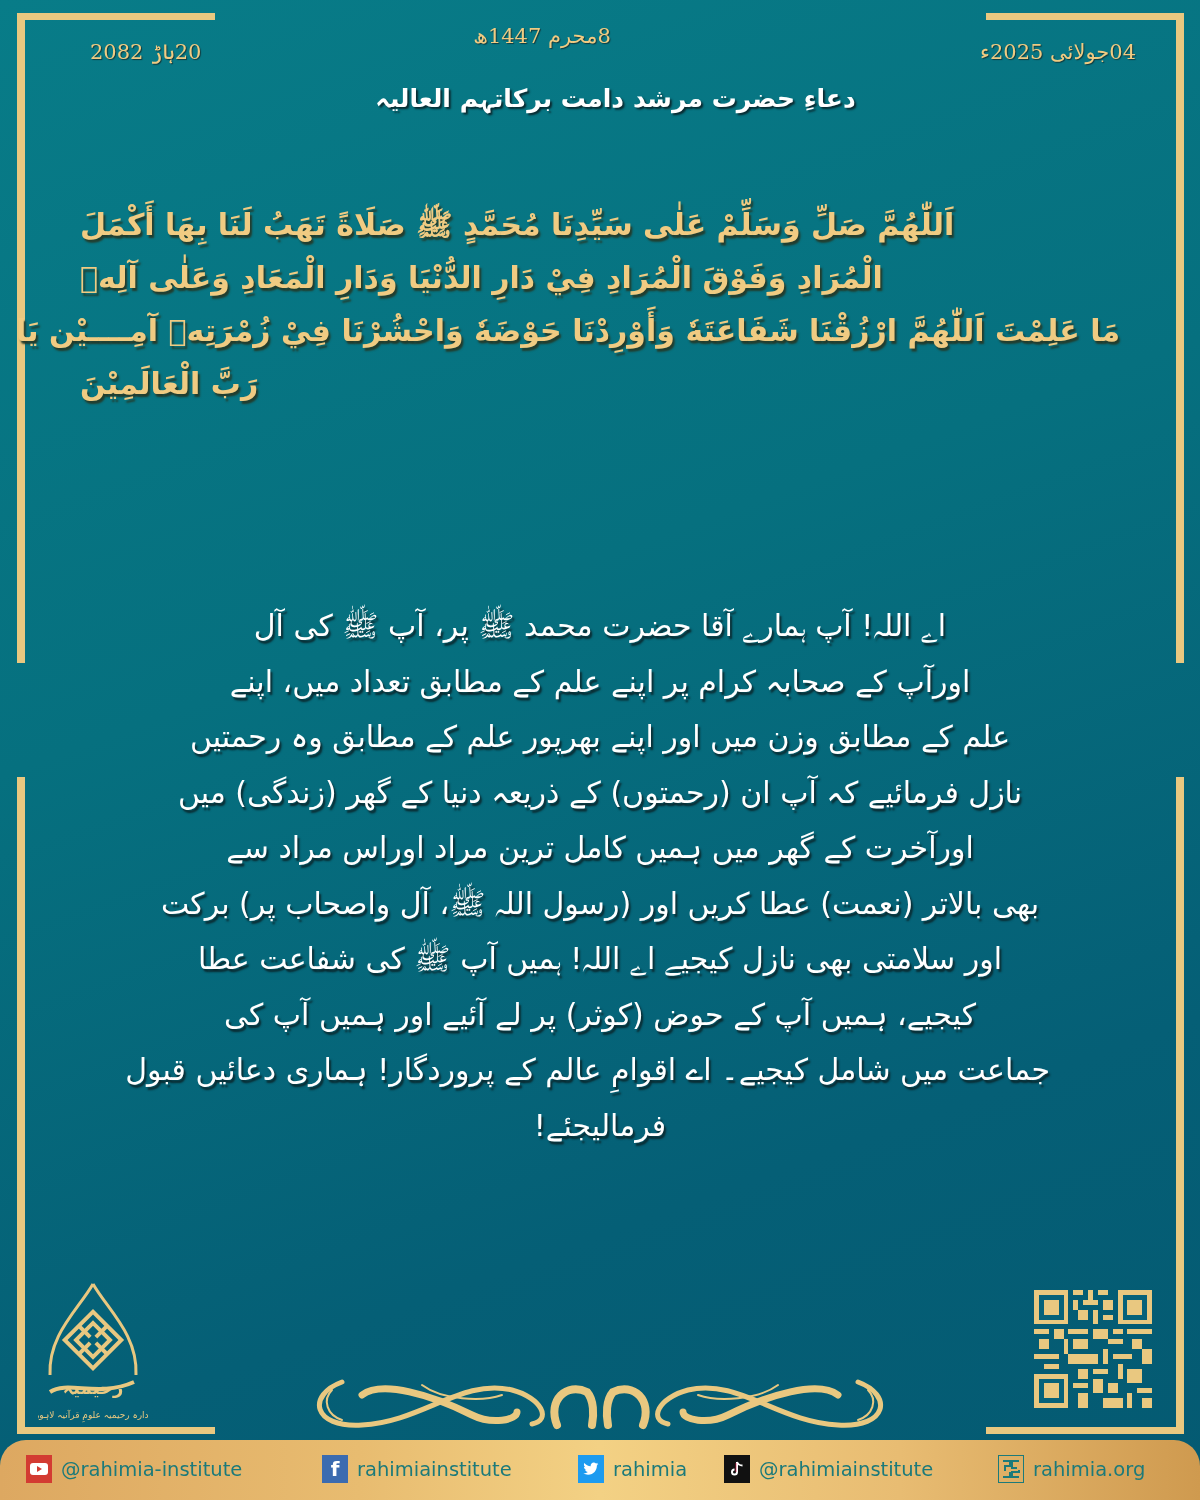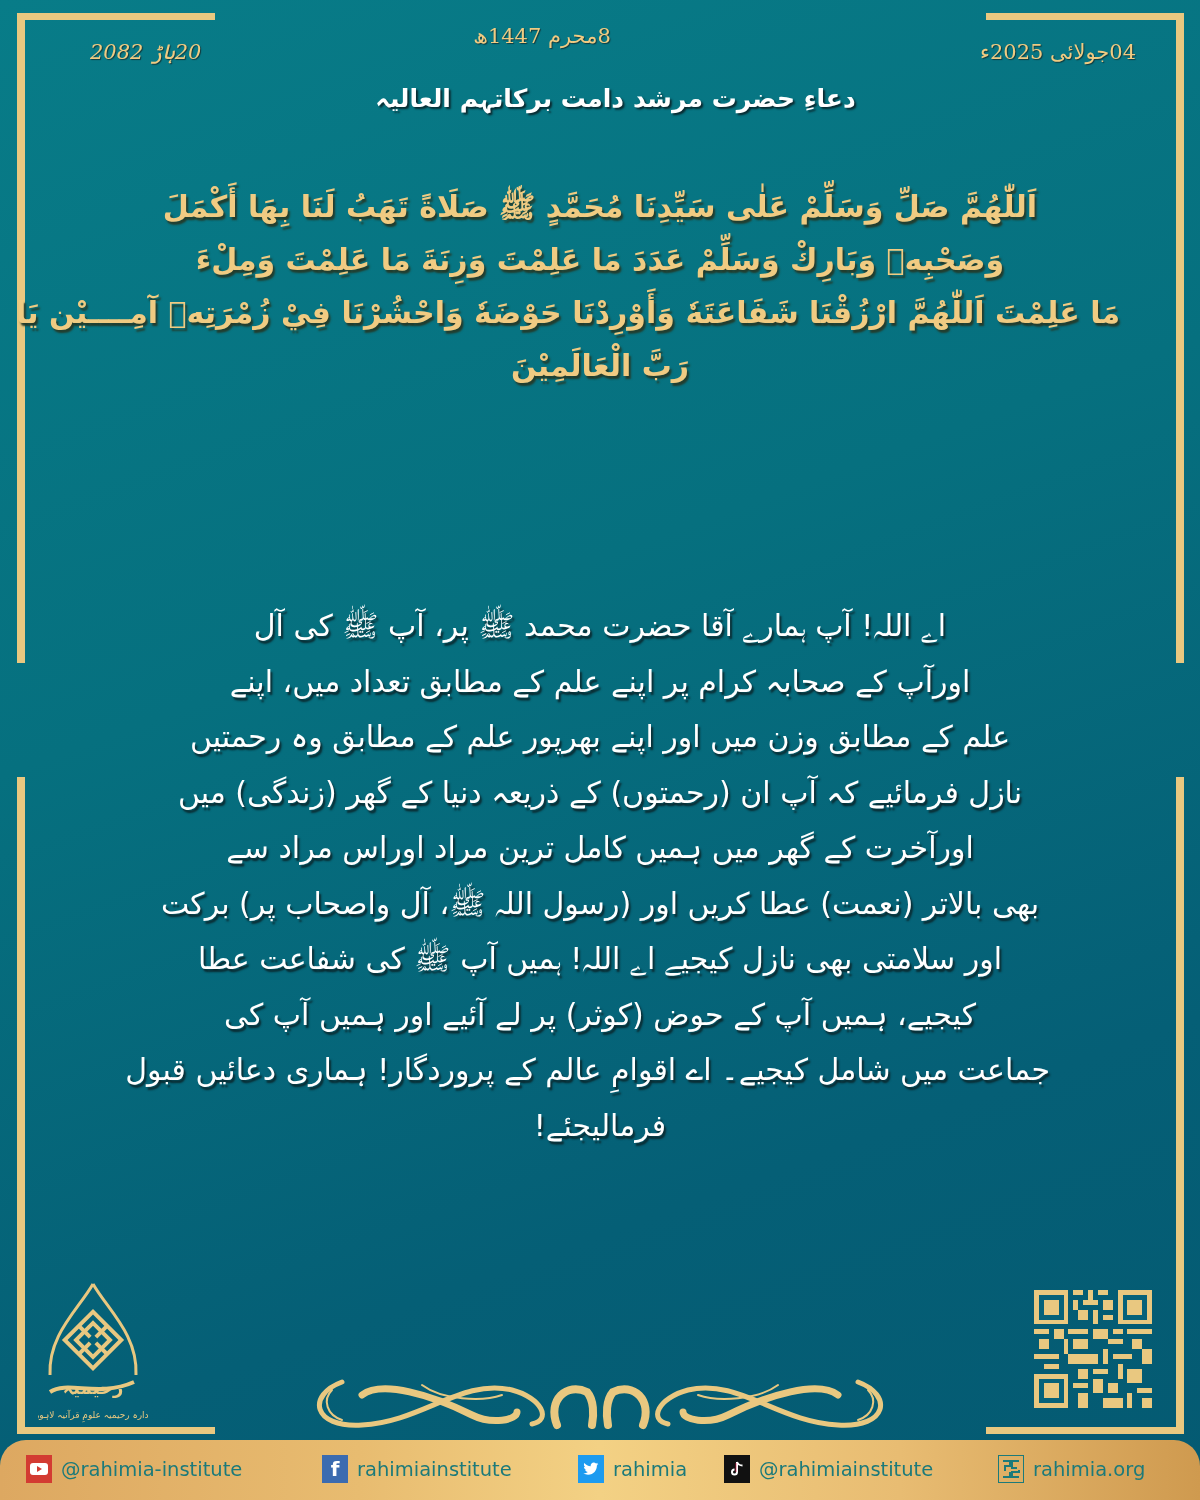--- a/index.html
+++ b/index.html
@@ -10,30 +10,30 @@
     font-family: "DejaVu Sans", sans-serif;
   }
   .frame-seg { position: absolute; background: #e9c880; }
 
   .date {
     position: absolute; top: 40px; font-family: "DejaVu Serif", serif;
     font-size: 21px; color: #f0cb82; text-shadow: 1px 1px 1px #123a3e; direction: rtl;
   }
   .date-hijri { top: 24px; left: 0; width: 1084px; text-align: center; }
   .date-greg { right: 64px; }
-  .date-bikrami { left: 90px; font-style: italic; }
+  .date-bikrami { left: 90px; }
 
   .heading {
     position: absolute; top: 84px; left: 0; width: 1200px; text-align: center;
     font-family: "DejaVu Sans", sans-serif; font-weight: bold; font-size: 25px;
     color: #ffffff; text-shadow: 2px 2px 2px #0a2a30; direction: rtl; padding-left: 31px;
   }
 
   .arabic {
-    position: absolute; top: 180px; left: 80px; width: 1040px; text-align: center;
+    position: absolute; top: 198px; left: 80px; width: 1040px; text-align: left;
     direction: rtl; font-family: "DejaVu Sans", sans-serif; font-weight: bold;
     font-size: 30px; line-height: 53px; color: #f0cb82;
     text-shadow: 2px 3px 2px #233c2c;
   }
   .arabic .line { display: block; white-space: nowrap; }
 
   .urdu {
     position: absolute; top: 598px; left: 150px; width: 900px; text-align: center;
     direction: rtl; font-family: "DejaVu Sans", sans-serif;
     font-size: 30px; line-height: 55.5px; color: #ffffff;
@@ -72,21 +72,21 @@
 <div class="frame-seg" style="left:986px;top:1427px;width:198px;height:7px;"></div>
 
 <div class="date date-hijri">8محرم 1447ھ</div>
 <div class="date date-greg">04جولائی 2025ء</div>
 <div class="date date-bikrami">20ہاڑ 2082</div>
 
 <div class="heading">دعاءِ حضرت مرشد دامت برکاتہم العالیہ</div>
 
 <div class="arabic">
   <span class="line">اَللّٰهُمَّ صَلِّ وَسَلِّمْ عَلٰى سَيِّدِنَا مُحَمَّدٍ ﷺ صَلَاةً تَهَبُ لَنَا بِهَا أَكْمَلَ</span>
-  <span class="line">وَصَحْبِهٖ وَبَارِكْ وَسَلِّمْ عَدَدَ مَا عَلِمْتَ وَزِنَةَ مَا عَلِمْتَ وَمِلْءَ</span>
+  <span class="line">الْمُرَادِ وَفَوْقَ الْمُرَادِ فِيْ دَارِ الدُّنْيَا وَدَارِ الْمَعَادِ وَعَلٰى آلِهٖ</span>
   <span class="line">مَا عَلِمْتَ اَللّٰهُمَّ ارْزُقْنَا شَفَاعَتَهٗ وَأَوْرِدْنَا حَوْضَهٗ وَاحْشُرْنَا فِيْ زُمْرَتِهٖ آمِــــيْن يَا</span>
   <span class="line">رَبَّ الْعَالَمِيْنَ</span>
 </div>
 
 <div class="urdu">
   <span class="line">اے اللہ! آپ ہمارے آقا حضرت محمد ﷺ پر، آپ ﷺ کی آل</span>
   <span class="line">اورآپ کے صحابہ کرام پر اپنے علم کے مطابق تعداد میں، اپنے</span>
   <span class="line">علم کے مطابق وزن میں اور اپنے بھرپور علم کے مطابق وہ رحمتیں</span>
   <span class="line">نازل فرمائیے کہ آپ ان (رحمتوں) کے ذریعہ دنیا کے گھر (زندگی) میں</span>
   <span class="line">اورآخرت کے گھر میں ہمیں کامل ترین مراد اوراس مراد سے</span>

